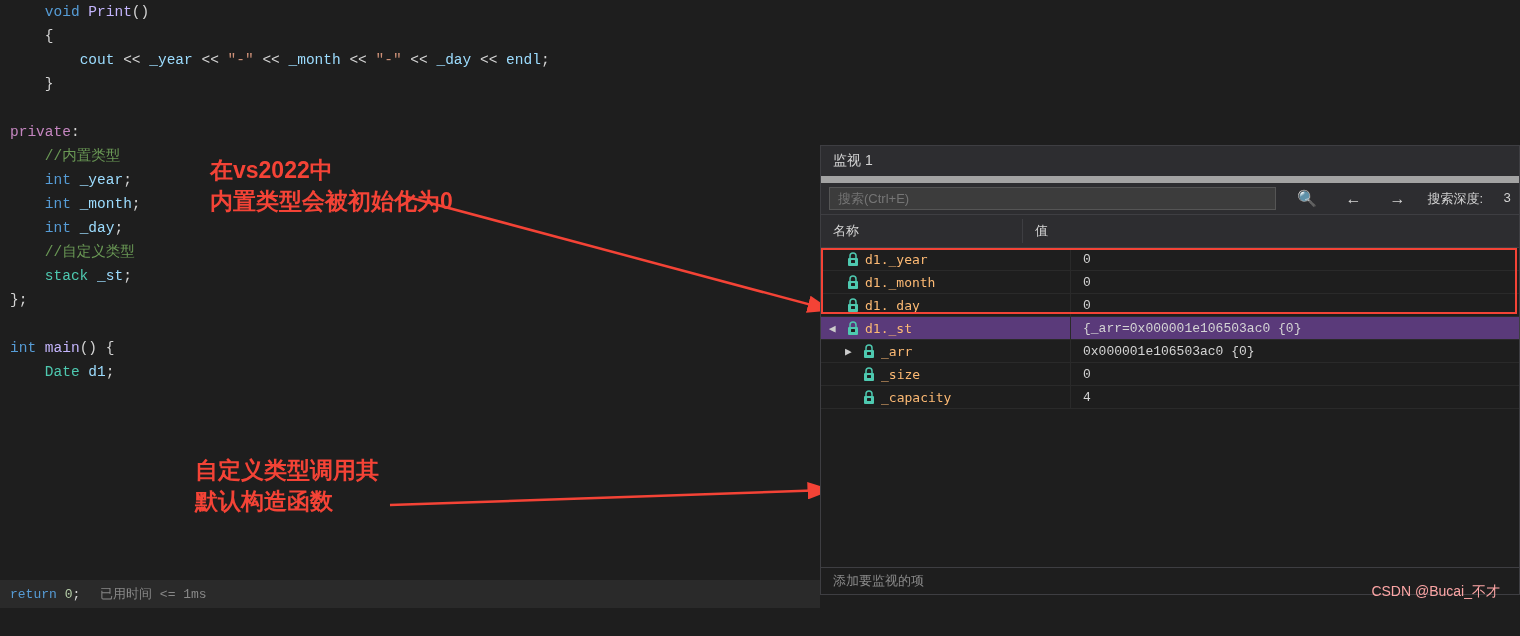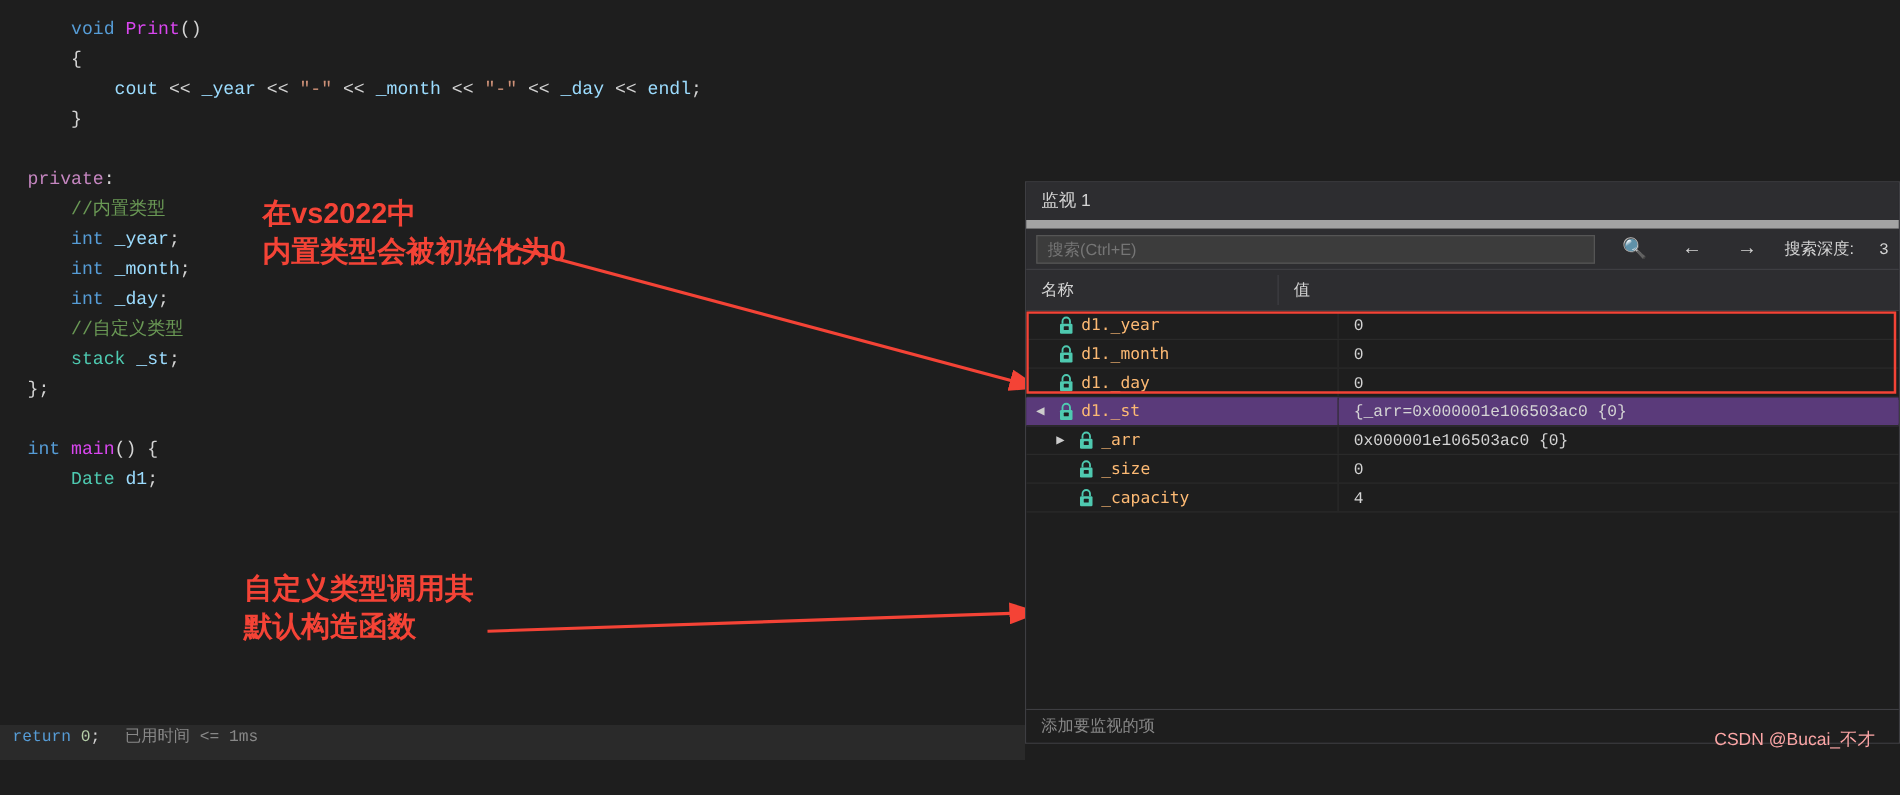--- a/index.html
+++ b/index.html
@@ -12,36 +12,36 @@
       position: relative;
     }
 
     
     .code-area {
       position: absolute;
       top: 0; left: 0;
       width: 820px;
       height: 628px;
       background: #1e1e1e;
-      padding: 12px;
+      padding: 0;
       overflow: hidden;
     }
 
     .code-line {
       display: flex;
       align-items: baseline;
       min-height: 22px;
       padding: 1px 0 1px 10px;
       font-size: 14.5px;
       line-height: 22px;
       white-space: pre;
     }
 
     .kw { color: #569cd6; }
-    .fn { color: #d946ef; }
+    .fn { color: #c4b5fd; }
     .str { color: #ce9178; }
     .cmt { color: #6a9955; }
     .plain { color: #d4d4d4; }
     .var { color: #9cdcfe; }
     .type2 { color: #4ec9b0; }
     .punc { color: #d4d4d4; }
     .private-kw { color: #c586c0; }
 
     
     .annotation {
@@ -221,20 +221,21 @@
 
     
     .code-bottom {
       position: absolute;
       bottom: 28px;
       left: 0;
       width: 820px;
       background: #2a2a2a;
       height: 28px;
       display: flex;
+      align-items: center;
       padding: 0 10px;
     }
 
     .code-bottom-text {
       color: #d4d4d4;
       font-size: 13px;
     }
 
     
     .csdn-watermark {

